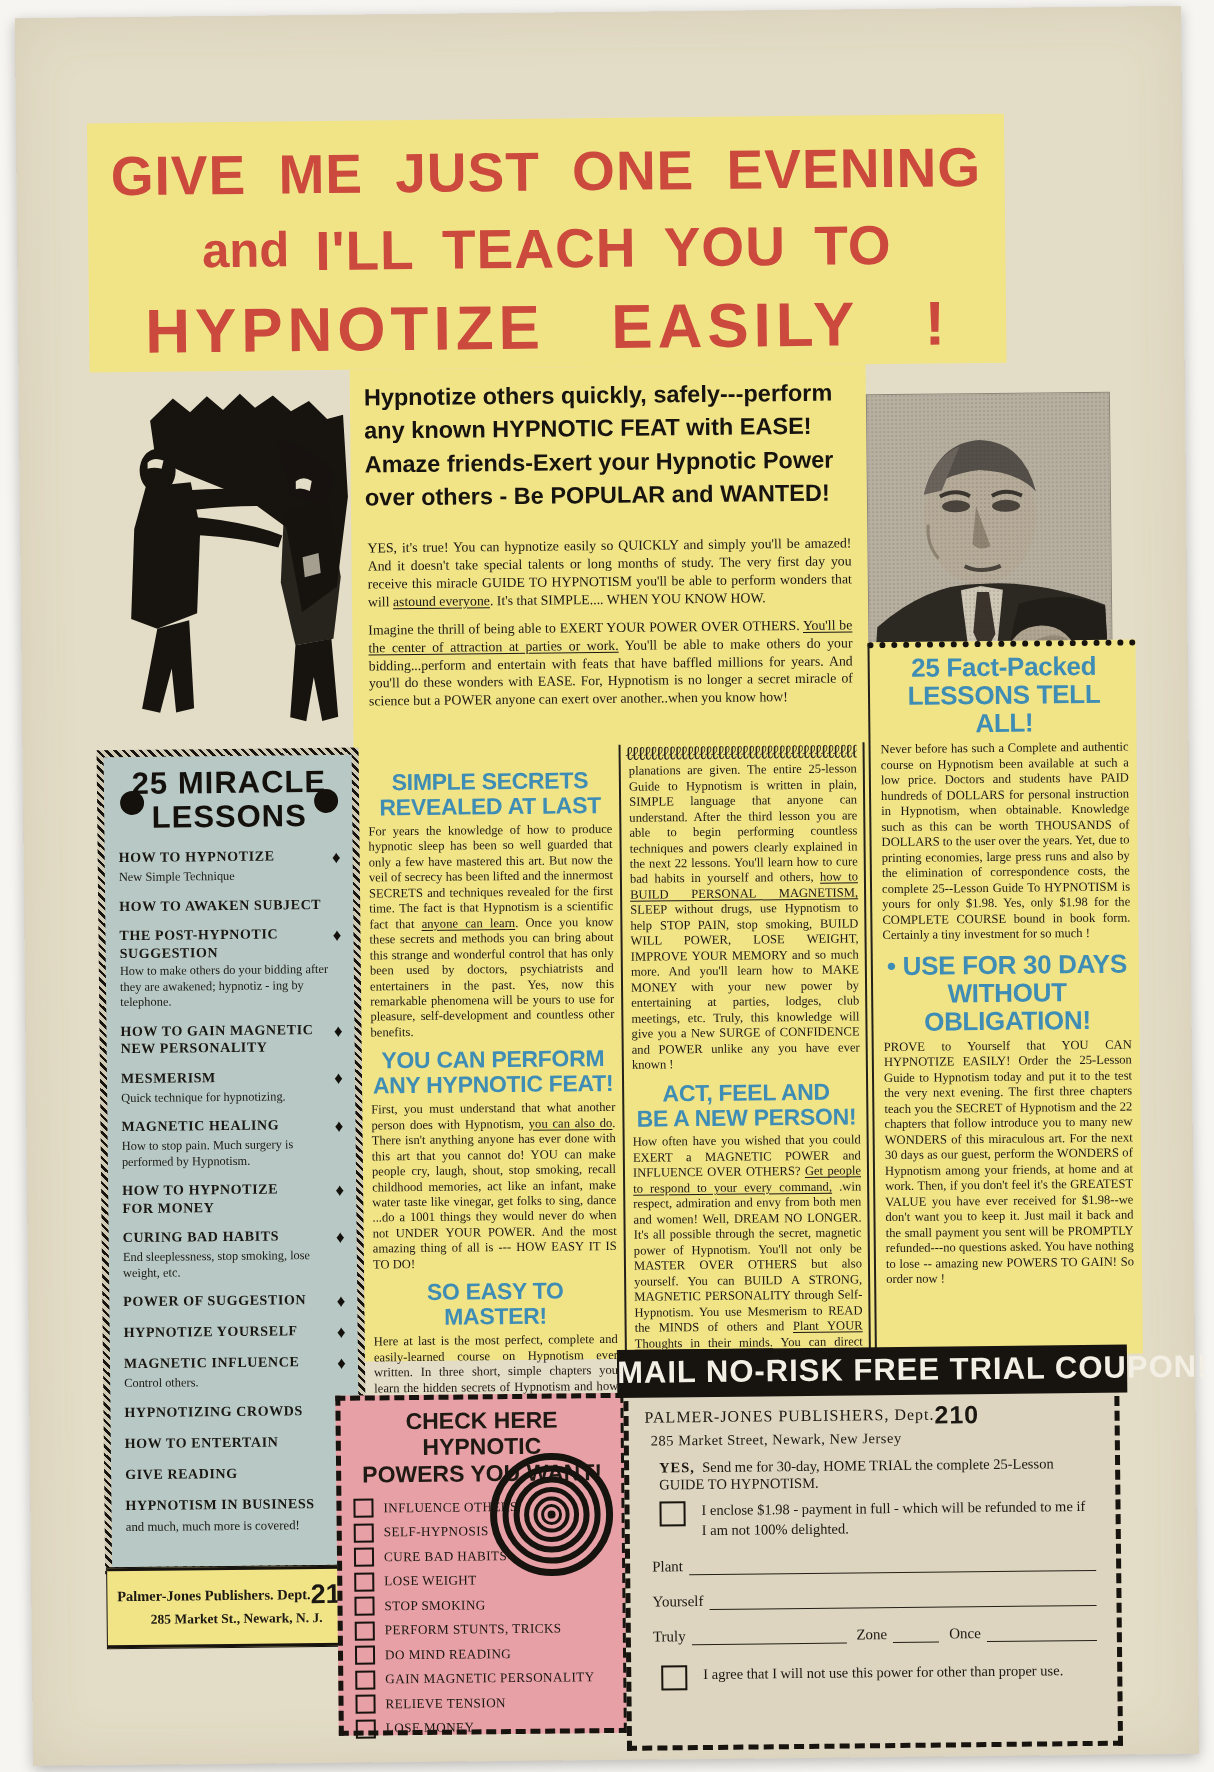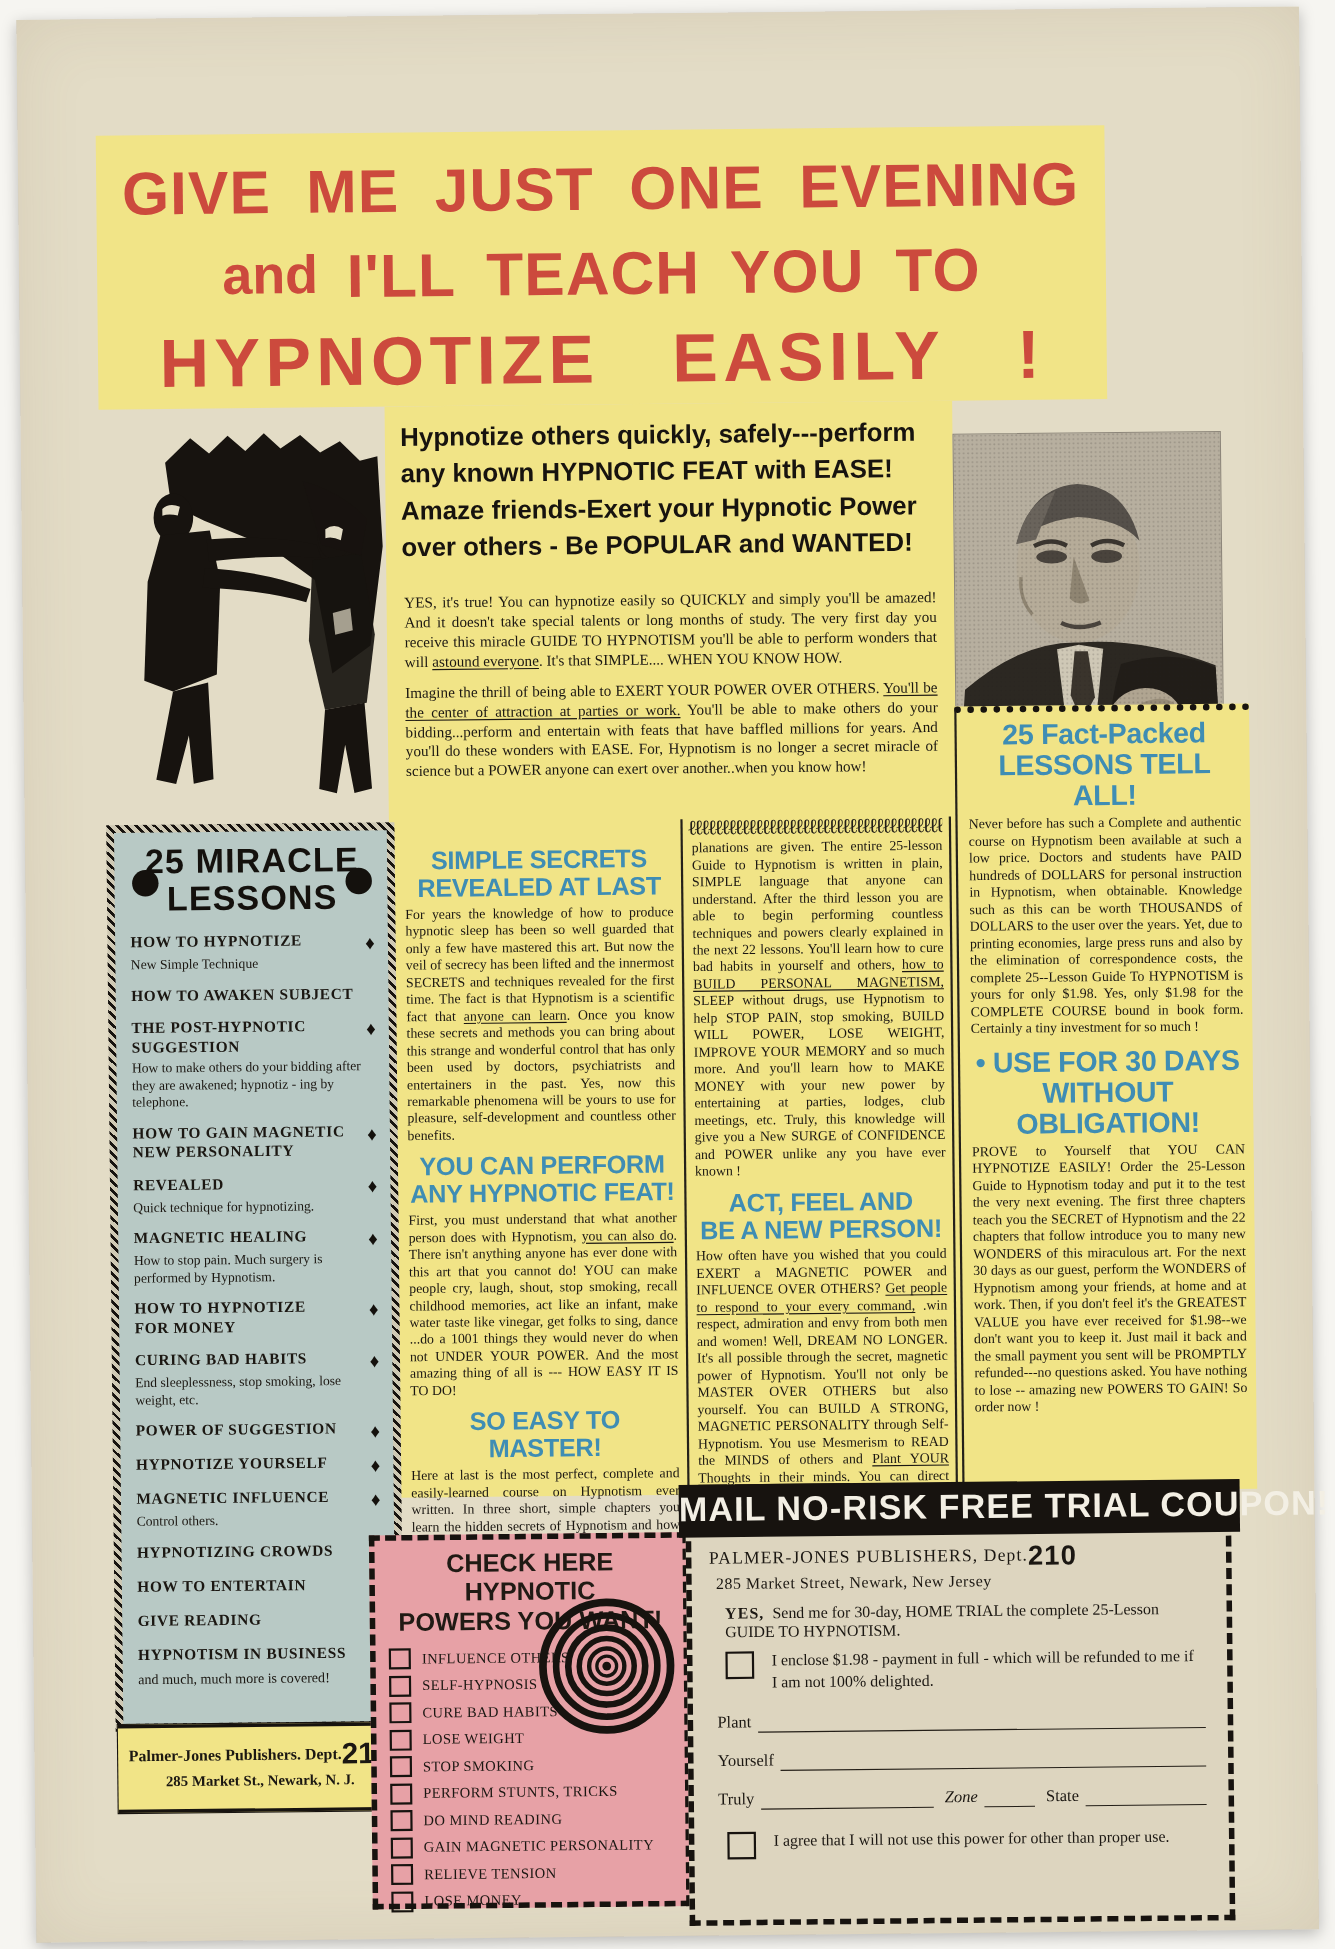--- a/index.html
+++ b/index.html
@@ -206,21 +206,21 @@
           <div class="sb-s">How to make others do your bidding after they are awakened; hypnotiz - ing by telephone.</div>
         </div>
       <div class="sb-item">
           <div class="sb-trow">
             <span class="sb-t" style="width:200px;">HOW TO GAIN MAGNETIC NEW PERSONALITY</span>
             <span class="sb-d">♦</span>
           </div>
         </div>
       <div class="sb-item">
           <div class="sb-trow">
-            <span class="sb-t">REVEALED</span>
+            <span class="sb-t">MESMERISM</span>
             <span class="sb-d">♦</span>
           </div>
           <div class="sb-s">Quick technique for hypnotizing.</div>
         </div>
       <div class="sb-item">
           <div class="sb-trow">
             <span class="sb-t">MAGNETIC HEALING</span>
             <span class="sb-d">♦</span>
           </div>
           <div class="sb-s">How to stop pain. Much surgery is performed by Hypnotism.</div>
@@ -382,23 +382,23 @@
         <span class="flabel">Plant</span>
         <span class="fline"></span>
       </div>
     <div class="fieldrow">
         <span class="flabel">Yourself</span>
         <span class="fline"></span>
       </div>
     <div class="fieldrow">
       <span class="flabel">Truly</span>
         <span class="fline"></span>
-      <span class="flabel" style="margin-left:10px;font-style:italic;">Zone</span>
+      <span class="flabel" style="margin-left:10px;">Zone</span>
         <span class="fline short"></span>
-      <span class="flabel" style="margin-left:10px;">State</span>
+      <span class="flabel" style="margin-left:10px;">Once</span>
         <span class="fline state"></span>
     </div>
     <div class="cp-agree">
       <span class="cpchk"></span>
       <span class="cp-agree-text">I agree that I will not use this power for other than proper use.</span>
     </div>
   </div>
   <div class="abs coupon-banner">MAIL NO-RISK FREE TRIAL COUPON!</div>
 
 </div>

